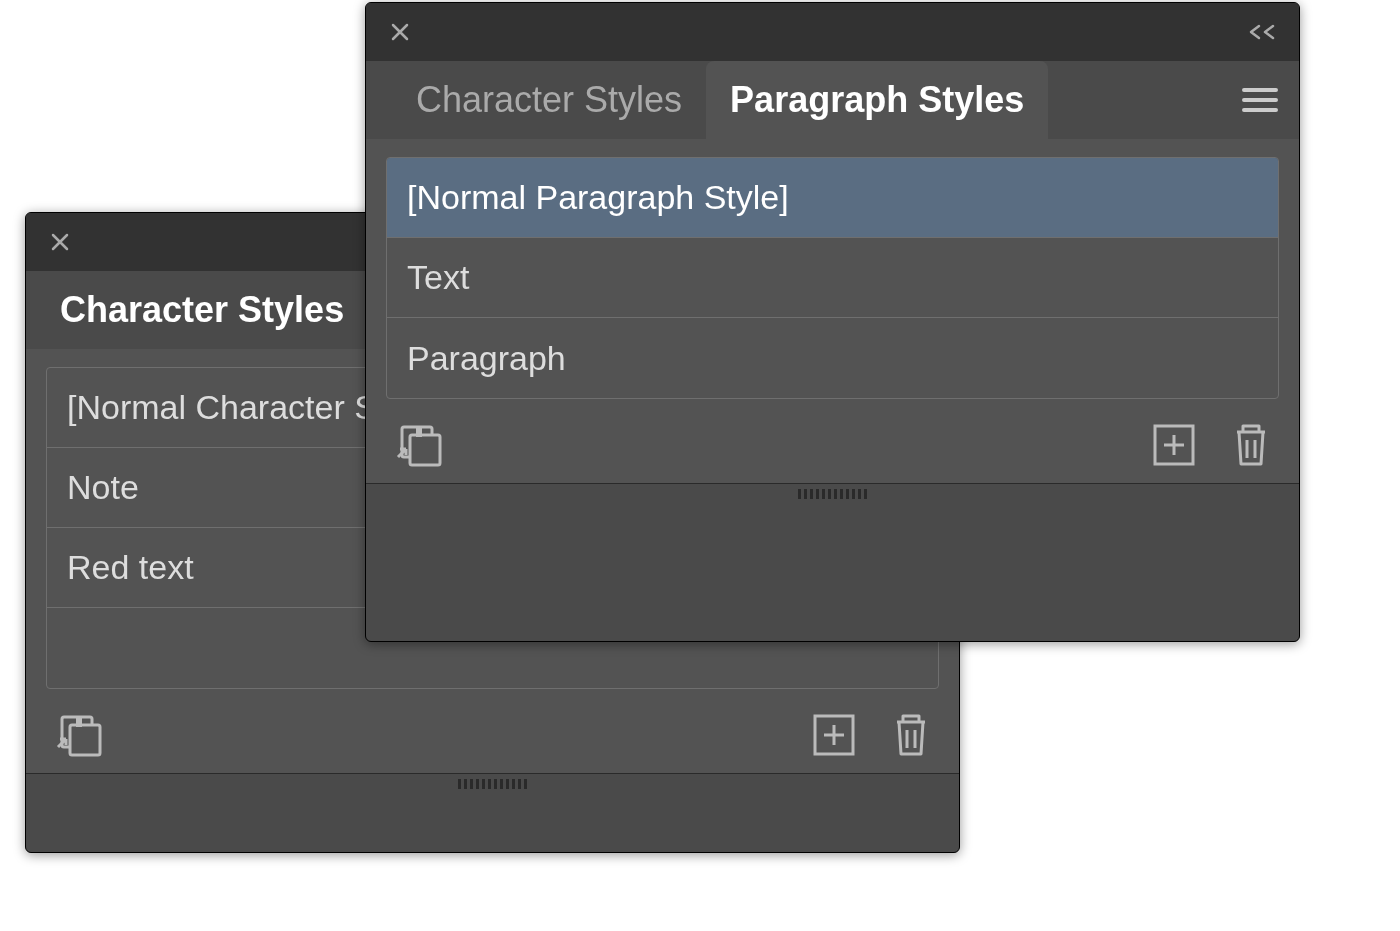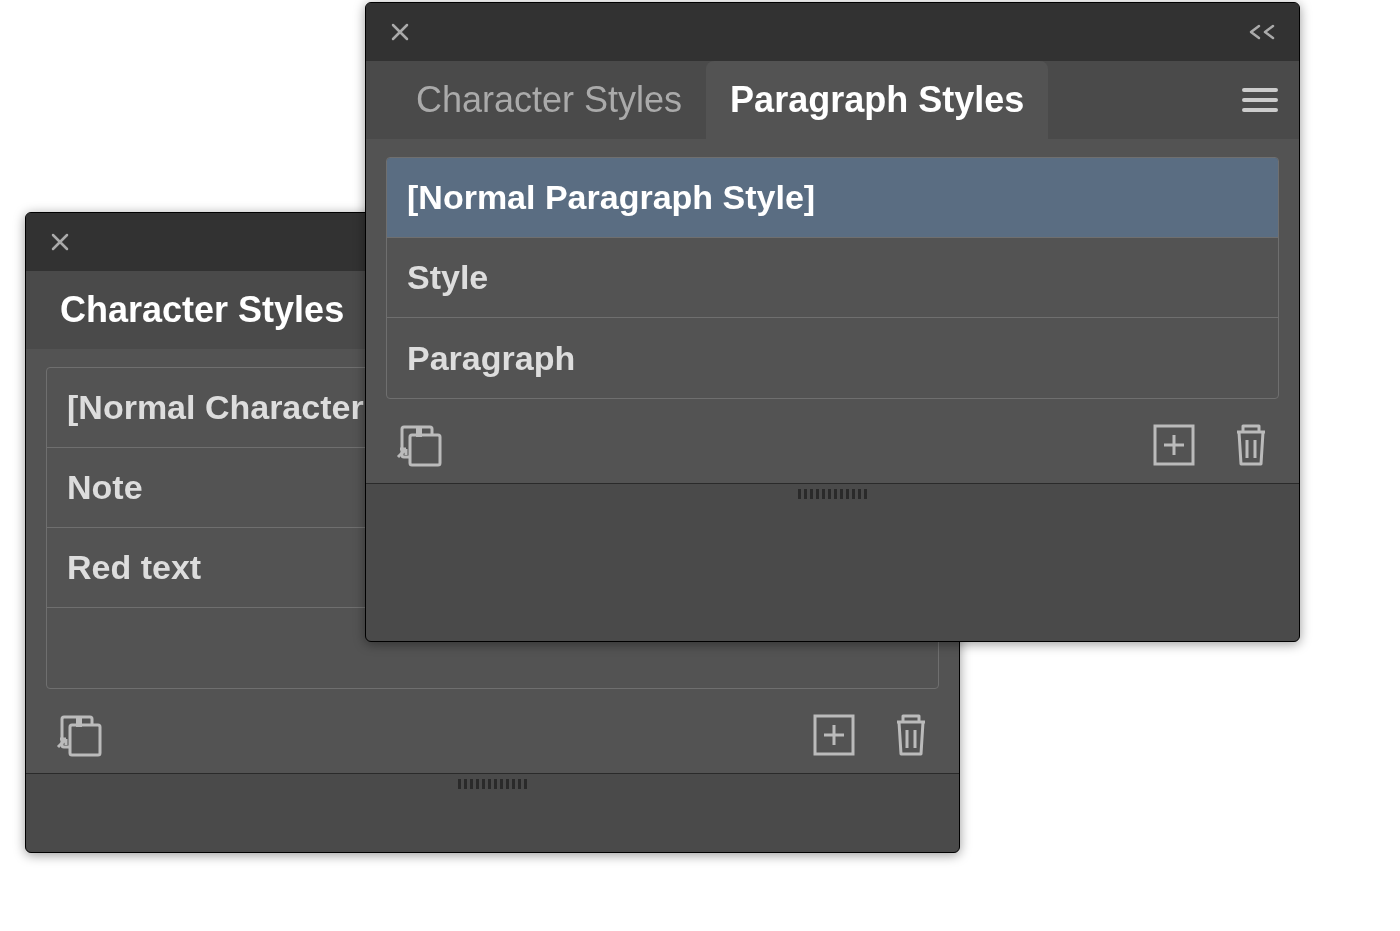--- a/index.html
+++ b/index.html
@@ -125,21 +125,20 @@
       display: flex;
       align-items: center;
       padding: 0 20px;
       font-size: 34px;
       color: #ddd;
       border-bottom: 1px solid #6f6f6f;
       cursor: pointer;
       white-space: nowrap;
       text-overflow: ellipsis;
       overflow: hidden;
-      font-weight: bold;
     }
     .style-row:last-child {
       border-bottom: none;
     }
     .style-row.selected {
       background: #5a6d82;
       color: #fff;
     }
     .panel-footer {
       display: flex;
@@ -277,21 +276,21 @@
     <div class="tab active">Paragraph Styles</div>
     <div class="hamburger">
       <svg viewBox="0 0 36 28">
         <path d="M2 4 L34 4 M2 14 L34 14 M2 24 L34 24" stroke="currentColor" stroke-width="4" stroke-linecap="round"></path>
       </svg>
     </div>
   </div>
   <div class="panel-body">
     <div class="style-list">
       <div class="style-row selected">[Normal Paragraph Style]</div>
-      <div class="style-row">Style</div>
+      <div class="style-row">Text</div>
       <div class="style-row">Paragraph</div>
     </div>
   </div>
   <div class="panel-footer">
     <div class="footer-left">
       <div class="footer-icon load-icon">
         <svg viewBox="0 0 52 52">
           <rect x="10" y="8" width="30" height="30" rx="2" fill="none" stroke="currentColor" stroke-width="3"></rect>
           <rect x="18" y="16" width="30" height="30" rx="2" fill="#535353" stroke="currentColor" stroke-width="3"></rect>
           <path d="M24 8 L30 8 L30 18 L24 18 Z" fill="currentColor"></path>

